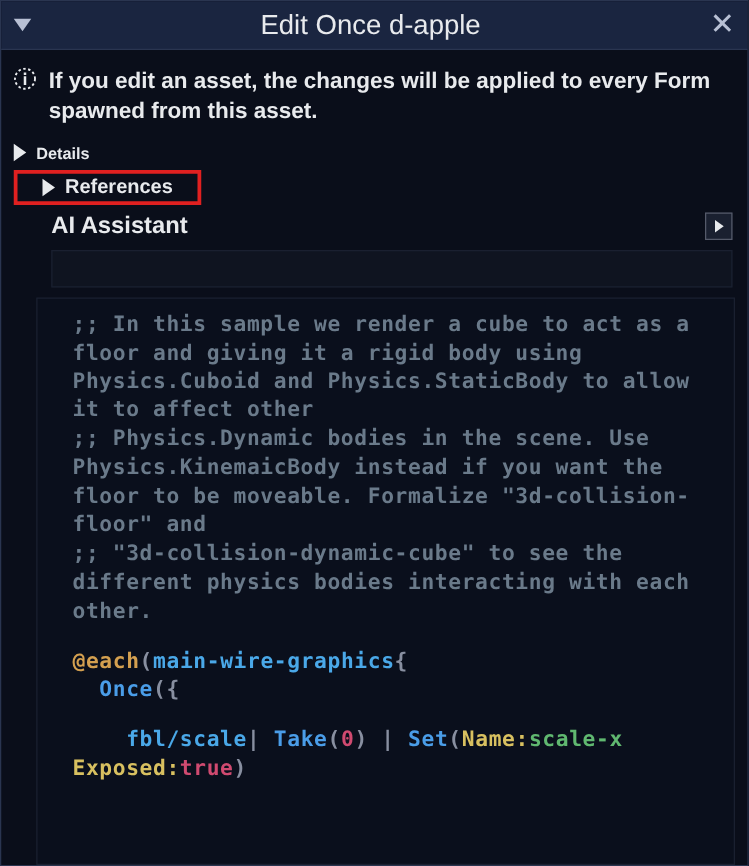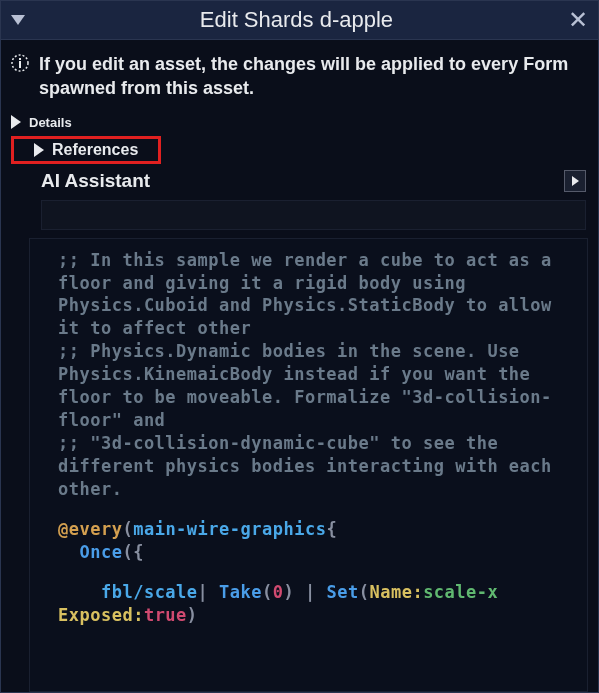--- a/index.html
+++ b/index.html
@@ -176,21 +176,21 @@
 </style>
 </head>
 <body>
 
 <div class="window">
 
   <div class="titlebar">
     <div class="titlebar-left">
       <div class="title-collapse"></div>
     </div>
-    <div class="titlebar-title">Edit Shards d-apple</div>
+    <div class="titlebar-title">Edit Once d-apple</div>
     <div class="close-x">✕</div>
   </div>
 
   <div class="content">
 
     <div class="info-row">
       <span class="info-icon">
         <svg width="18" height="18" viewBox="0 0 18 18">
             <circle cx="9" cy="9" r="8" fill="none" stroke="#e8eaed" stroke-width="1.5" stroke-dasharray="2 2"></circle>
             <rect x="8" y="4" width="2" height="2" fill="#e8eaed"></rect>
@@ -222,21 +222,21 @@
       </div>
 
       <div class="ai-input"></div>
 
 
       <div class="code-editor">
 <div class="cmt">;; In this sample we render a cube to act as a floor and giving it a rigid body using Physics.Cuboid and Physics.StaticBody to allow it to affect other</div>
 <div class="cmt">;; Physics.Dynamic bodies in the scene. Use Physics.KinemaicBody instead if you want the floor to be moveable. Formalize "3d-collision-floor" and</div>
 <div class="cmt">;; "3d-collision-dynamic-cube" to see the different physics bodies interacting with each other.</div>
 <div style="height:17px"></div>
-<div><span class="kw">@every</span><span class="pun">(</span><span class="id">main-wire-graphics</span><span class="pun">{</span></div>
+<div><span class="kw">@each</span><span class="pun">(</span><span class="id">main-wire-graphics</span><span class="pun">{</span></div>
 <div>&nbsp;&nbsp;<span class="fn">Once</span><span class="pun">({</span></div>
 <div style="height:17px"></div>
 <div>&nbsp;&nbsp;&nbsp;&nbsp;<span class="id">fbl/scale</span><span class="pun">| </span><span class="fn">Take</span><span class="pun">(</span><span class="num">0</span><span class="pun">) | </span><span class="fn">Set</span><span class="pun">(</span><span class="par">Name:</span><span class="nm">scale-x</span></div>
 <div><span class="par">Exposed:</span><span class="bool">true</span><span class="pun">)</span></div>
 
       </div>
     </div>
 
   </div>
 </div>

